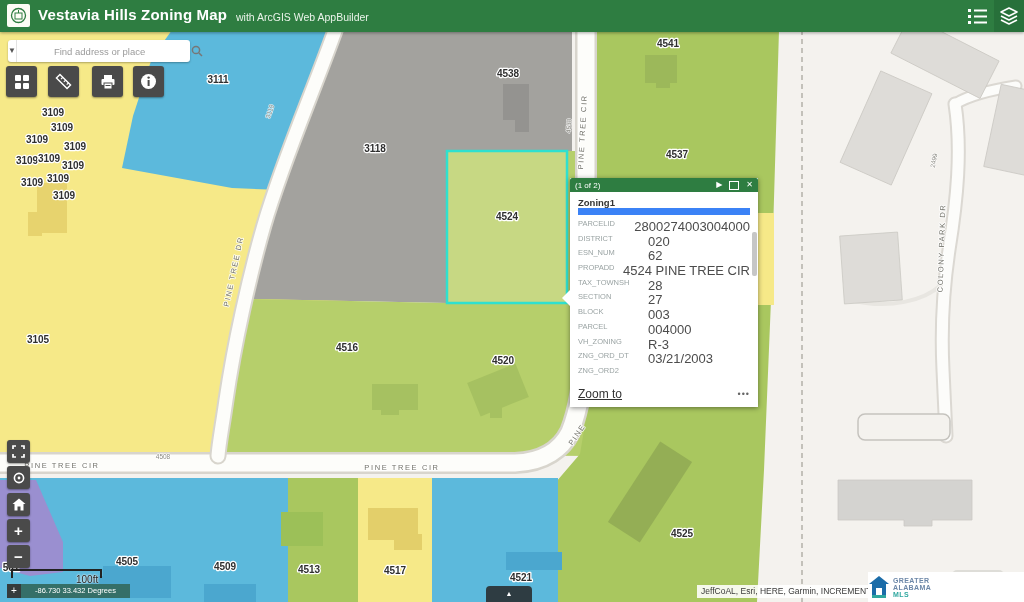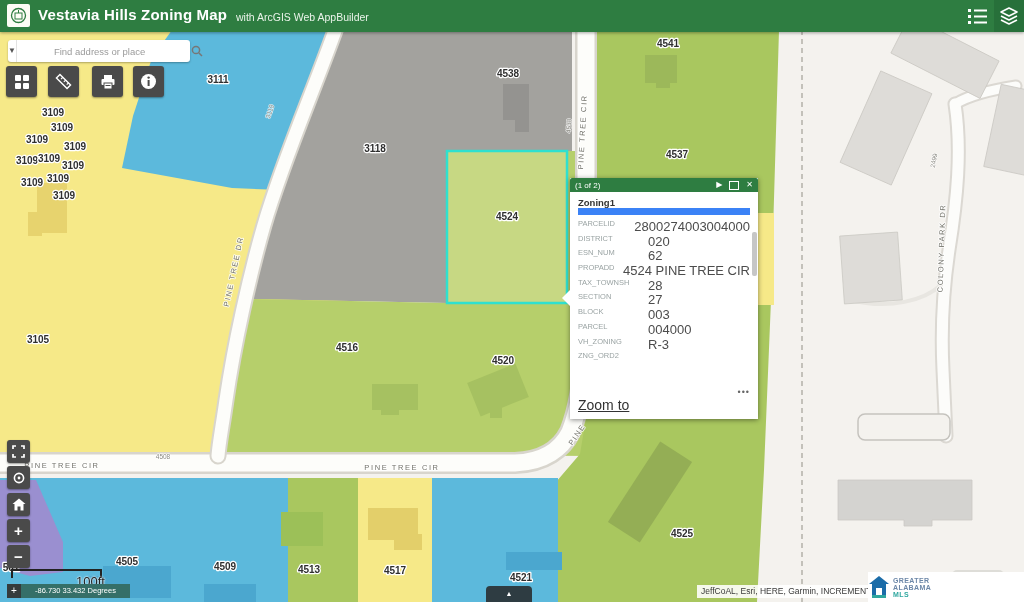--- a/index.html
+++ b/index.html
@@ -34,21 +34,21 @@
            box-shadow:0 1px 2px rgba(0,0,0,.4);}
   
   .mapctl{left:7px;width:23px;height:23px;background:#4a4a4a;border-radius:3px;z-index:20;
           display:flex;align-items:center;justify-content:center;cursor:pointer;
           color:#fff;box-shadow:0 1px 2px rgba(0,0,0,.4);}
   .mapctl.txt{font-size:15px;font-weight:bold;line-height:1;}
 
   
   #scalebar{left:11px;top:569px;width:87px;height:7px;z-index:20;
             border-top:2px solid #222;border-left:2px solid #222;border-right:2px solid #222;}
-  #scale-label{left:76px;top:574px;font-size:13px;color:#222;z-index:20;
+  #scale-label{left:76px;top:574px;font-size:10px;color:#222;z-index:20;
                text-shadow:0 0 2px #fff,0 0 2px #fff;}
   #coord-widget{left:7px;top:584px;height:14px;display:flex;z-index:20;}
   #coord-cross{width:14px;height:14px;background:#353c3c;color:#fff;font-size:10px;line-height:13px;
                text-align:center;cursor:pointer;}
   #coord-text{background:#356f68;color:#fff;font-size:7.5px;line-height:14px;padding:0 14px;}
 
   
   #attribution{left:697px;top:585px;height:13px;background:rgba(255,255,255,.88);z-index:20;
                font-size:8.5px;color:#3a3a3a;line-height:13px;padding:0 4px;}
   #mls{left:868px;top:572px;width:156px;height:30px;background:#fff;z-index:21;display:flex;align-items:center;}
@@ -73,21 +73,21 @@
   #popup-pager{font-size:8px;flex:1;}
   .pp-ico{font-size:8px;margin-left:7px;cursor:pointer;line-height:14px;}
   #pp-max{width:8px;height:7px;border:1.2px solid #fff;margin-left:7px;margin-top:1px;cursor:pointer;}
   #popup-body{padding:5px 8px 3px 8px;position:relative;}
   #popup-title{font-size:9.5px;font-weight:bold;color:#333;
          border-bottom:7px solid #3b82f6;margin-bottom:4px;}
   .fld-row{display:flex;height:14.7px;align-items:flex-start;}
   .fld-label{width:70px;font-size:7.5px;color:#9aa3a3;overflow:hidden;white-space:nowrap;}
   .fld-value{flex:1;font-size:13px;color:#4c4c4c;white-space:nowrap;}
   #popup-footer{display:flex;padding:3px 8px 6px 8px;align-items:center;}
-  #zoom-to{font-size:14px;color:#333;text-decoration:underline;cursor:pointer;flex:1;margin-top:25px;}
+  #zoom-to{font-size:12px;color:#333;text-decoration:underline;cursor:pointer;flex:1;}
   #popup-more{font-size:9px;color:#666;letter-spacing:1px;cursor:pointer;}
   #popup-scroll{position:absolute;right:1px;top:40px;width:5px;height:44px;background:#c6c6c6;
          border-radius:2px;cursor:pointer;}
 
   
   text{font-family:"Liberation Sans",sans-serif;}
   .lbl-parcel{font-size:10px;font-weight:bold;fill:#2f2f2f;text-anchor:middle;
               paint-order:stroke;stroke:#ffffff;stroke-width:2.5px;stroke-linejoin:round;}
   .lbl-street{font-size:7.5px;fill:#73736b;letter-spacing:1.6px;text-anchor:middle;
               paint-order:stroke;stroke:rgba(255,255,255,.8);stroke-width:2px;stroke-linejoin:round;}
@@ -378,20 +378,24 @@
         </div>
         <div class="fld-row">
           <span class="fld-label">PARCEL</span>
           <span class="fld-value">004000</span>
         </div>
         <div class="fld-row">
           <span class="fld-label">VH_ZONING</span>
           <span class="fld-value">R-3</span>
         </div>
         <div class="fld-row">
+          <span class="fld-label">ZNG_ORD_DT</span>
+          <span class="fld-value">03/21/2003</span>
+        </div>
+        <div class="fld-row">
           <span class="fld-label">ZNG_ORD2</span>
           <span class="fld-value"></span>
         </div>
       </div>
     <div id="popup-scroll"></div>
   </div>
   <div id="popup-footer">
     <span id="zoom-to">Zoom to</span>
     <span id="popup-more">•••</span>
   </div>

